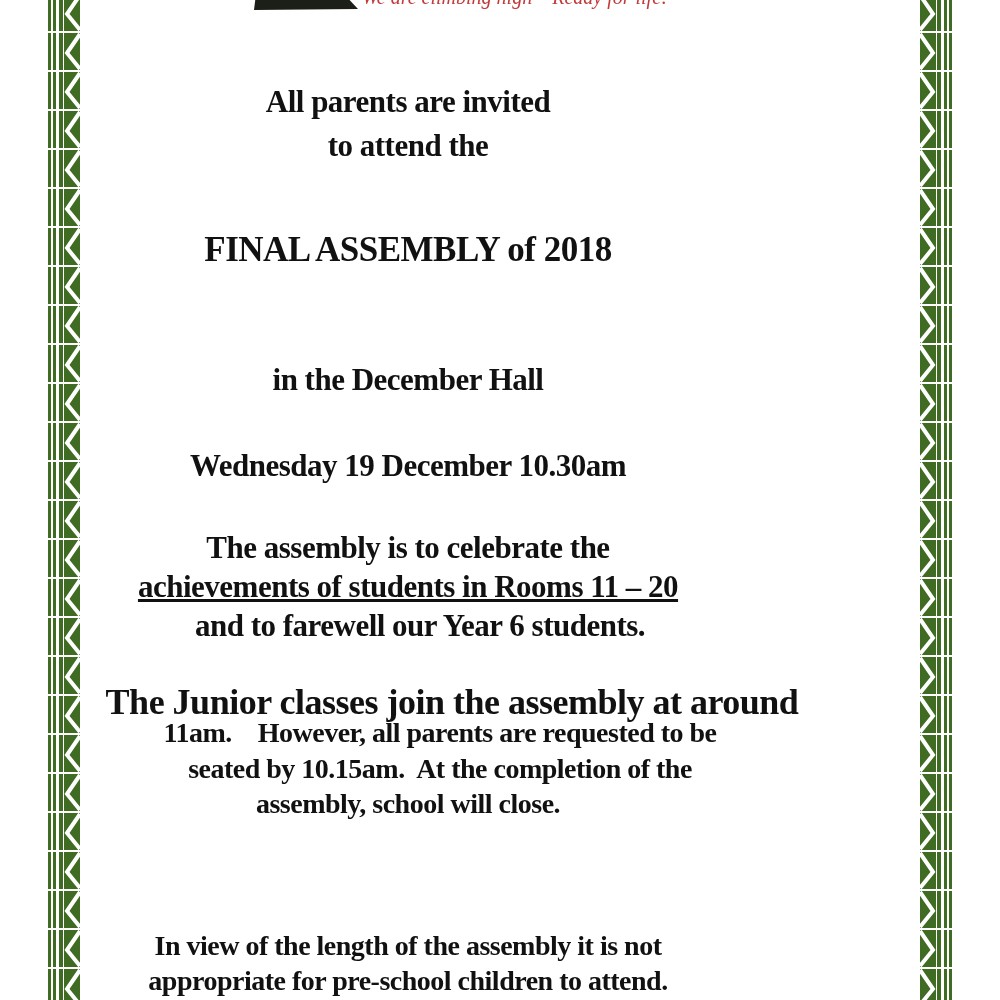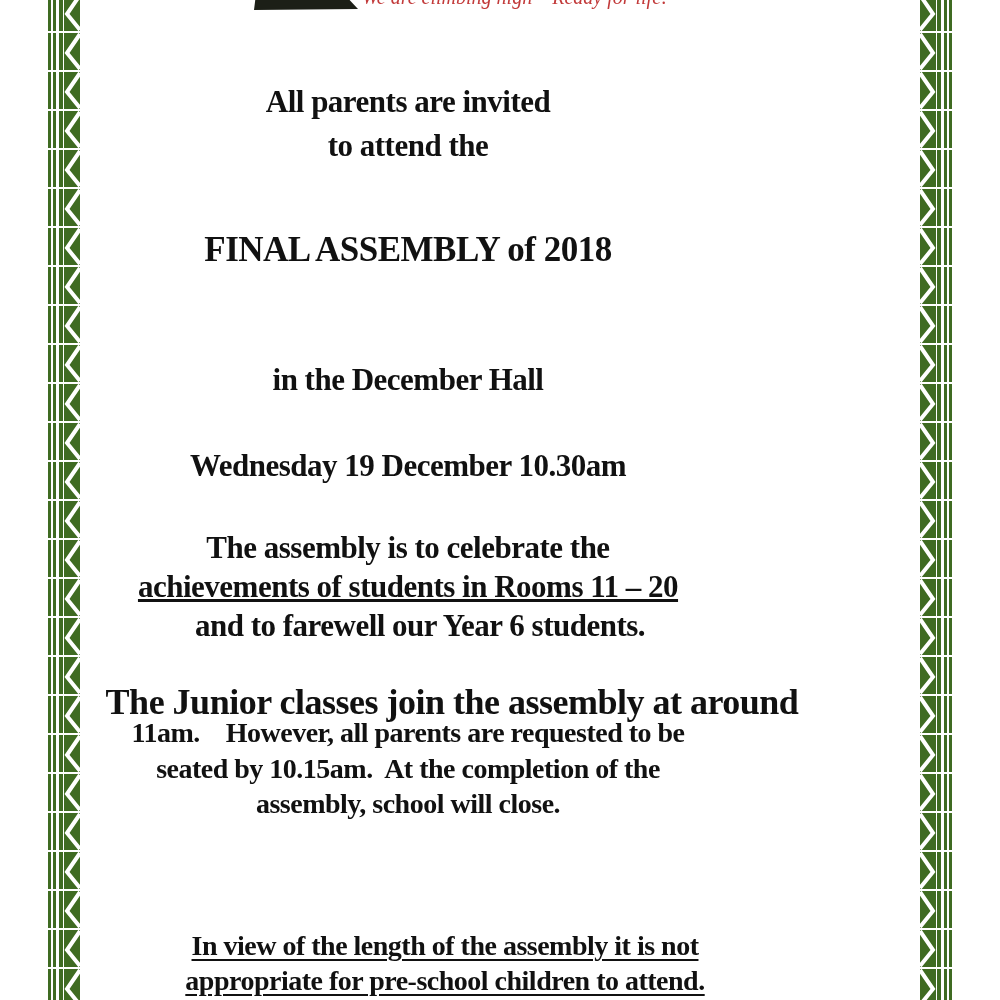--- a/index.html
+++ b/index.html
@@ -20,21 +20,21 @@
     font-size: 20px; font-style: italic; color: #c23a3a; white-space: nowrap;
     font-family: "Liberation Serif", serif;
   }
 
   .line {
     position: absolute; left: 0; width: 816px; text-align: center;
     font-weight: bold; font-size: 31px; line-height: 1; letter-spacing: -0.5px;
     font-family: "Liberation Serif", "DejaVu Serif", serif;
   }
   .big { font-size: 35px; }
-  .u { text-decoration: underline; text-decoration-thickness: 2px; text-underline-offset: 4px; margin-left: 37px; }
+  .u { text-decoration-thickness: 2px; text-underline-offset: 4px; }
 </style>
 </head>
 <body>
 
 <div class="border-col border-left">
   <svg id="border-left-svg" width="36" height="1000">
       <g>
         <rect x="2" y="0" width="3" height="1000" fill="#3f6b22"></rect>
         <rect x="7" y="0" width="3" height="1000" fill="#3f6b22"></rect>
         <rect x="13" y="0" width="4" height="1000" fill="#3f6b22"></rect>
@@ -224,18 +224,18 @@
 
 <div class="line" style="top:364px;">in the December Hall</div>
 
 <div class="line" style="top:450px;">Wednesday 19 December 10.30am</div>
 
 <div class="line" style="top:532px;">The assembly is to celebrate the</div>
 <div class="line" style="top:571px;text-decoration:underline;">achievements of students in Rooms 11 – 20</div>
 <div class="line" style="top:610px;margin-left:12px;">and to farewell our Year 6 students.</div>
 
 <div class="line" style="top:684px; font-size:36px;margin-left:44px;">The Junior classes join the assembly at around</div>
-<div class="line" style="top:719px; font-size:28px;">11am.&nbsp;&nbsp;&nbsp; However, all parents are requested to be</div>
-<div class="line" style="top:755px; font-size:28px;">seated by 10.15am.&nbsp; At the completion of the</div>
+<div class="line" style="top:719px; font-size:28px;margin-left:32px;">11am.&nbsp;&nbsp;&nbsp; However, all parents are requested to be</div>
+<div class="line" style="top:755px; font-size:28px;margin-left:32px;">seated by 10.15am.&nbsp; At the completion of the</div>
 <div class="line" style="top:790px; font-size:28px;">assembly, school will close.</div>
 
 <div class="line u" style="top:932px; font-size:28px;">In view of the length of the assembly it is not</div>
 <div class="line u" style="top:967px; font-size:28px;">appropriate for pre-school children to attend.</div>
 
 </body></html>

